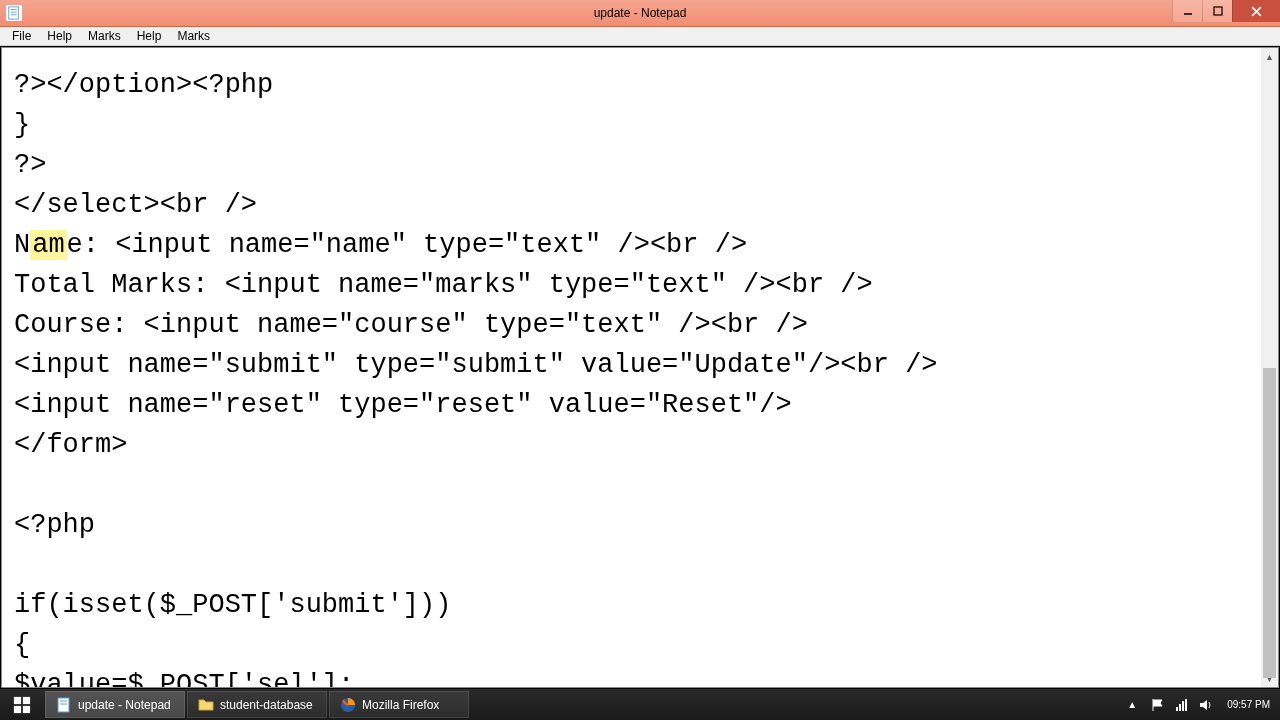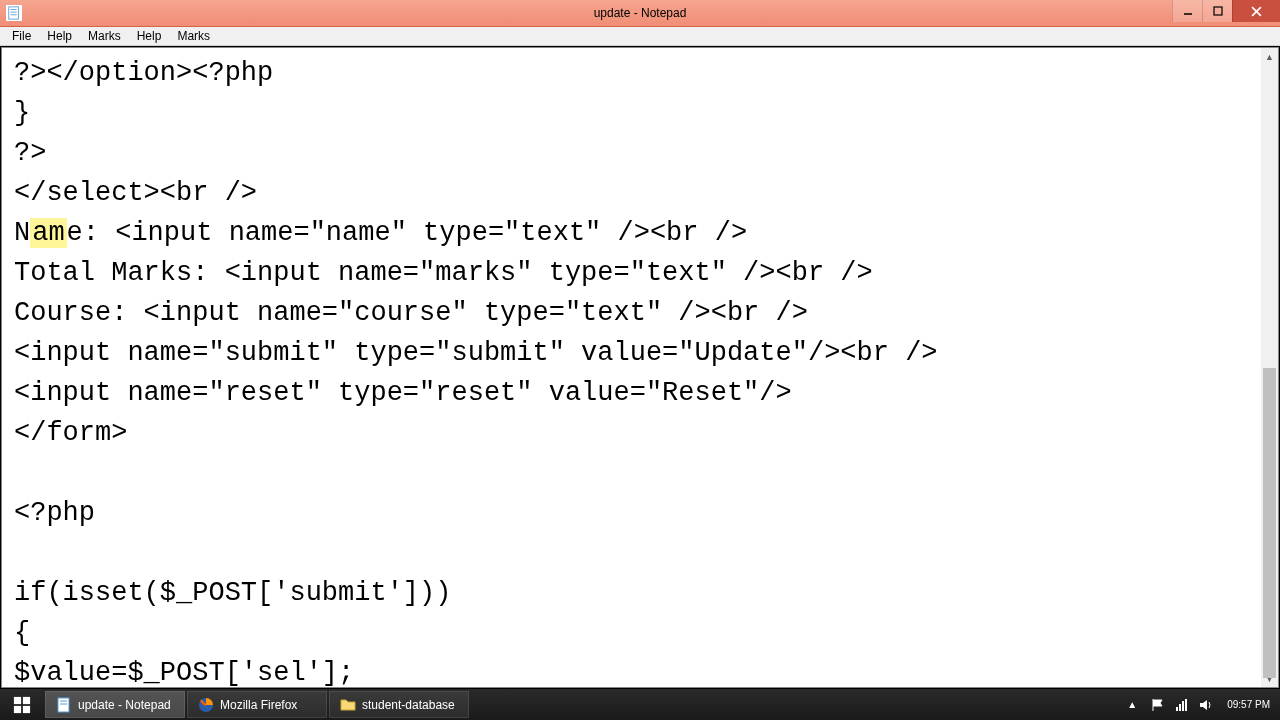--- a/index.html
+++ b/index.html
@@ -70,21 +70,21 @@
   position: relative;
   height: 641px;
   background: #fff;
   border: 1px solid #888;
   margin: 1px;
 }
 .editor {
   position: absolute;
   inset: 0 17px 0 0;
   background: #fff;
-  padding: 5px 12px;
+  padding: 17px 12px;
   font-family: Consolas, "Courier New", monospace;
   font-size: 27px;
   line-height: 40px;
   white-space: pre;
   overflow: hidden;
   color: #000;
 }
 .highlight {
   background: #fff699;
   border-radius: 0;
@@ -252,34 +252,34 @@
           <rect x="2" y="1" width="11" height="14" fill="#fff" stroke="#5a9bd5"></rect>
           <line x1="4" y1="4" x2="11" y2="4" stroke="#5a9bd5"></line>
           <line x1="4" y1="7" x2="11" y2="7" stroke="#5a9bd5"></line>
         </svg>
     </span>
     <span>update - Notepad</span>
   </div>
   <div class="task-item">
     <span class="task-icon">
       <svg viewBox="0 0 16 16">
+          <path d="M1 3 h5 l2 2 h7 v8 h-14 z" fill="#f8d775" stroke="#caa532"></path>
+        </svg>
+    </span>
+    <span>student-database</span>
+  </div>
+  <div class="task-item">
+    <span class="task-icon">
+      <svg viewBox="0 0 16 16">
           <circle cx="8" cy="8" r="7" fill="#2a5caa"></circle>
           <path d="M8 1 A7 7 0 0 1 15 8 L8 8 Z" fill="#ff9500"></path>
           <path d="M 3 3 Q 5 7 8 8" fill="none" stroke="#ff5e00" stroke-width="2"></path>
         </svg>
     </span>
     <span>Mozilla Firefox</span>
-  </div>
-  <div class="task-item">
-    <span class="task-icon">
-      <svg viewBox="0 0 16 16">
-          <path d="M1 3 h5 l2 2 h7 v8 h-14 z" fill="#f8d775" stroke="#caa532"></path>
-        </svg>
-    </span>
-    <span>student-database</span>
   </div>
   <div class="tray">
     <span class="tray-arrow">▲</span>
     <span class="tray-icon">
       <svg viewBox="0 0 14 14">
           <path d="M2 1 v12 M2 2 h9 l-2 3 l2 3 h-9" fill="#fff" stroke="#fff" stroke-width="1"></path>
         </svg>
     </span>
     <span class="tray-icon">
       <svg viewBox="0 0 14 14">

